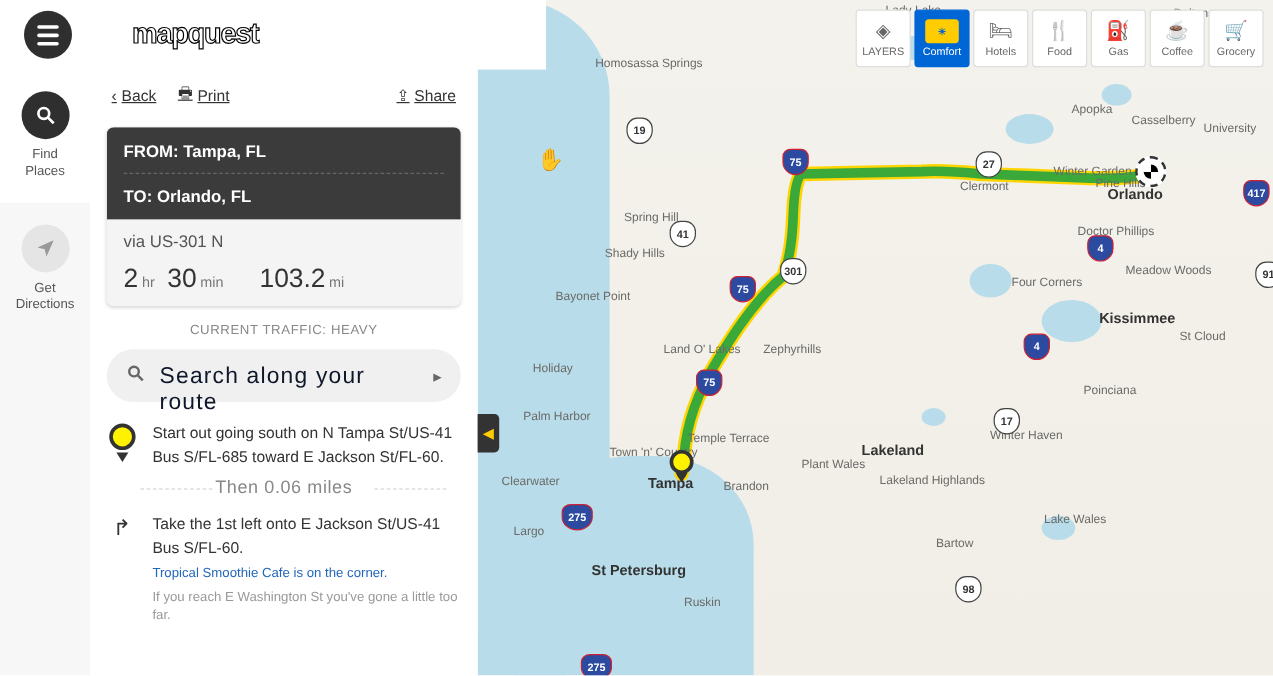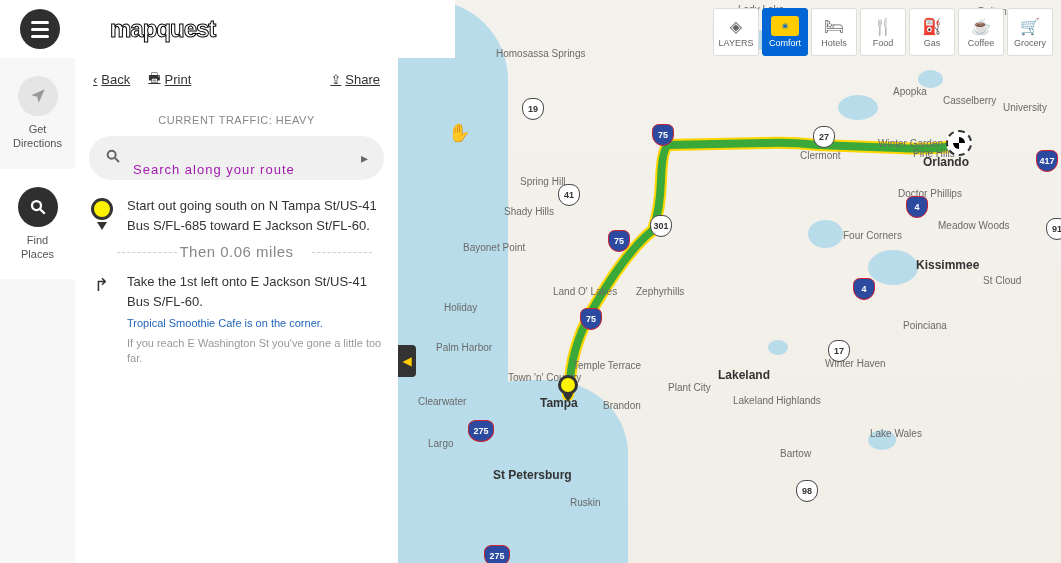--- a/index.html
+++ b/index.html
@@ -39,21 +39,21 @@
 .via-text { color: #555; font-size: 14px; margin-bottom: 10px; }
 .route-stats { display: flex; gap: 30px; }
 .stat { display: flex; align-items: baseline; gap: 3px; }
 .stat-num { font-size: 22px; color: #333; }
 .stat-unit { font-size: 12px; color: #777; }
 
 .traffic-line { text-align: center; font-size: 11px; color: #888; letter-spacing: 0.5px; padding: 14px 0 10px; }
 
 .search-route { margin: 0 14px; background: #f0f0f0; border-radius: 22px; height: 44px; display: flex; align-items: center; padding: 0 16px; gap: 12px; }
 .search-route .mag { color: #666; font-size: 16px; }
-.search-route .txt { flex: 1; color: #a21caf; font-size: 13px; letter-spacing: 1px; margin-top: 23px; }
+.search-route .txt { flex: 1; color: #0f172a; font-size: 19px; letter-spacing: 1px; margin-top: 23px; }
 .search-route .chev { color: #666; font-size: 14px; }
 
 .directions { padding: 16px 14px 0; }
 .step { display: flex; gap: 12px; margin-bottom: 6px; }
 .step-icon { flex: 0 0 26px; display: flex; justify-content: center; padding-top: 2px; }
 .start-pin { width: 22px; height: 28px; position: relative; }
 .start-pin .circ { width: 22px; height: 22px; border-radius: 50%; background: #fff200; border: 3px solid #333; }
 .start-pin .tri { position: absolute; bottom: -4px; left: 6px; width: 0; height: 0; border-left: 5px solid transparent; border-right: 5px solid transparent; border-top: 8px solid #333; }
 .turn-icon { font-size: 18px; color: #333; transform: scaleX(-1); }
 .step-text { flex: 1; font-size: 13px; color: #333; line-height: 1.5; }
@@ -110,38 +110,38 @@
 <div class="header">
   <div class="menu-btn">
     <span></span>
       <span></span>
       <span></span>
   </div>
   <div class="logo">mapquest</div>
 </div>
 
 <div class="left-nav">
-  <div class="nav-item">
-    <div class="nav-icon-circle inactive">
-      <svg width="18" height="18" viewBox="0 0 24 24" fill="#999">
-          <path d="M3 11l18-8-8 18-2-8z"></path>
-        </svg>
-    </div>
-    <div class="nav-label" style="white-space:pre-line">Get
-Directions</div>
-  </div>
   <div class="nav-item active">
     <div class="nav-icon-circle">
       <svg width="18" height="18" viewBox="0 0 24 24" fill="none" stroke="#fff" stroke-width="3">
           <circle cx="10" cy="10" r="6"></circle>
           <line x1="15" y1="15" x2="21" y2="21"></line>
         </svg>
     </div>
     <div class="nav-label" style="white-space:pre-line">Find
 Places</div>
+  </div>
+  <div class="nav-item">
+    <div class="nav-icon-circle inactive">
+      <svg width="18" height="18" viewBox="0 0 24 24" fill="#999">
+          <path d="M3 11l18-8-8 18-2-8z"></path>
+        </svg>
+    </div>
+    <div class="nav-label" style="white-space:pre-line">Get
+Directions</div>
   </div>
 </div>
 
 <div class="side-panel">
   <div class="toolbar">
     <div class="toolbar-left">
       <a class="back-link">
           <span>‹</span>
           <span>Back</span>
         </a>
@@ -149,20 +149,36 @@
           <span>🖶</span>
           <span>Print</span>
         </a>
     </div>
     <a class="share-link">
         <span>⇪</span>
         <span>Share</span>
       </a>
   </div>
 
+  <div class="route-card">
+    <div class="route-header">
+      <div class="route-from">FROM: Tampa, FL</div>
+      <div class="route-to">TO: Orlando, FL</div>
+    </div>
+    <div class="route-sub">
+      <div class="via-text">via US-301 N</div>
+      <div class="route-stats">
+        <div class="stat"><span class="stat-num">2</span><span class="stat-unit">hr</span>&nbsp;<span class="stat-num">30</span><span class="stat-unit">min</span></div>
+        <div class="stat">
+            <span class="stat-num">103.2</span>
+            <span class="stat-unit">mi</span>
+          </div>
+      </div>
+    </div>
+  </div>
 
   <div class="traffic-line">CURRENT TRAFFIC: HEAVY</div>
 
   <div class="search-route">
     <span class="mag">
       <svg width="16" height="16" viewBox="0 0 24 24" fill="none" stroke="#666" stroke-width="3">
           <circle cx="10" cy="10" r="6"></circle>
           <line x1="15" y1="15" x2="21" y2="21"></line>
         </svg>
     </span>
@@ -240,21 +256,21 @@
   <div class="map-label" style="left:585px; top:275px">St Cloud</div>
   <div class="map-label" style="left:238px; top:286px">Zephyrhills</div>
   <div class="map-label" style="left:155px; top:286px">Land O' Lakes</div>
   <div class="map-label" style="left:505px; top:320px">Poinciana</div>
   <div class="map-label" style="left:46px; top:302px">Holiday</div>
   <div class="map-label" style="left:38px; top:342px">Palm Harbor</div>
   <div class="map-label" style="left:175px; top:360px">Temple Terrace</div>
   <div class="map-label" style="left:427px; top:358px">Winter Haven</div>
   <div class="map-label med" style="left:320px; top:368px">Lakeland</div>
   <div class="map-label" style="left:110px; top:372px">Town 'n' Country</div>
-  <div class="map-label" style="left:270px; top:382px">Plant City</div>
+  <div class="map-label" style="left:270px; top:382px">Plant Wales</div>
   <div class="map-label" style="left:335px; top:395px">Lakeland Highlands</div>
   <div class="map-label" style="left:205px; top:400px">Brandon</div>
   <div class="map-label" style="left:20px; top:396px">Clearwater</div>
   <div class="map-label big" style="left:142px; top:396px">Tampa</div>
   <div class="map-label" style="left:472px; top:428px">Lake Wales</div>
   <div class="map-label" style="left:30px; top:438px">Largo</div>
   <div class="map-label" style="left:382px; top:448px">Bartow</div>
   <div class="map-label med" style="left:95px; top:468px">St Petersburg</div>
   <div class="map-label" style="left:172px; top:497px">Ruskin</div>
 

